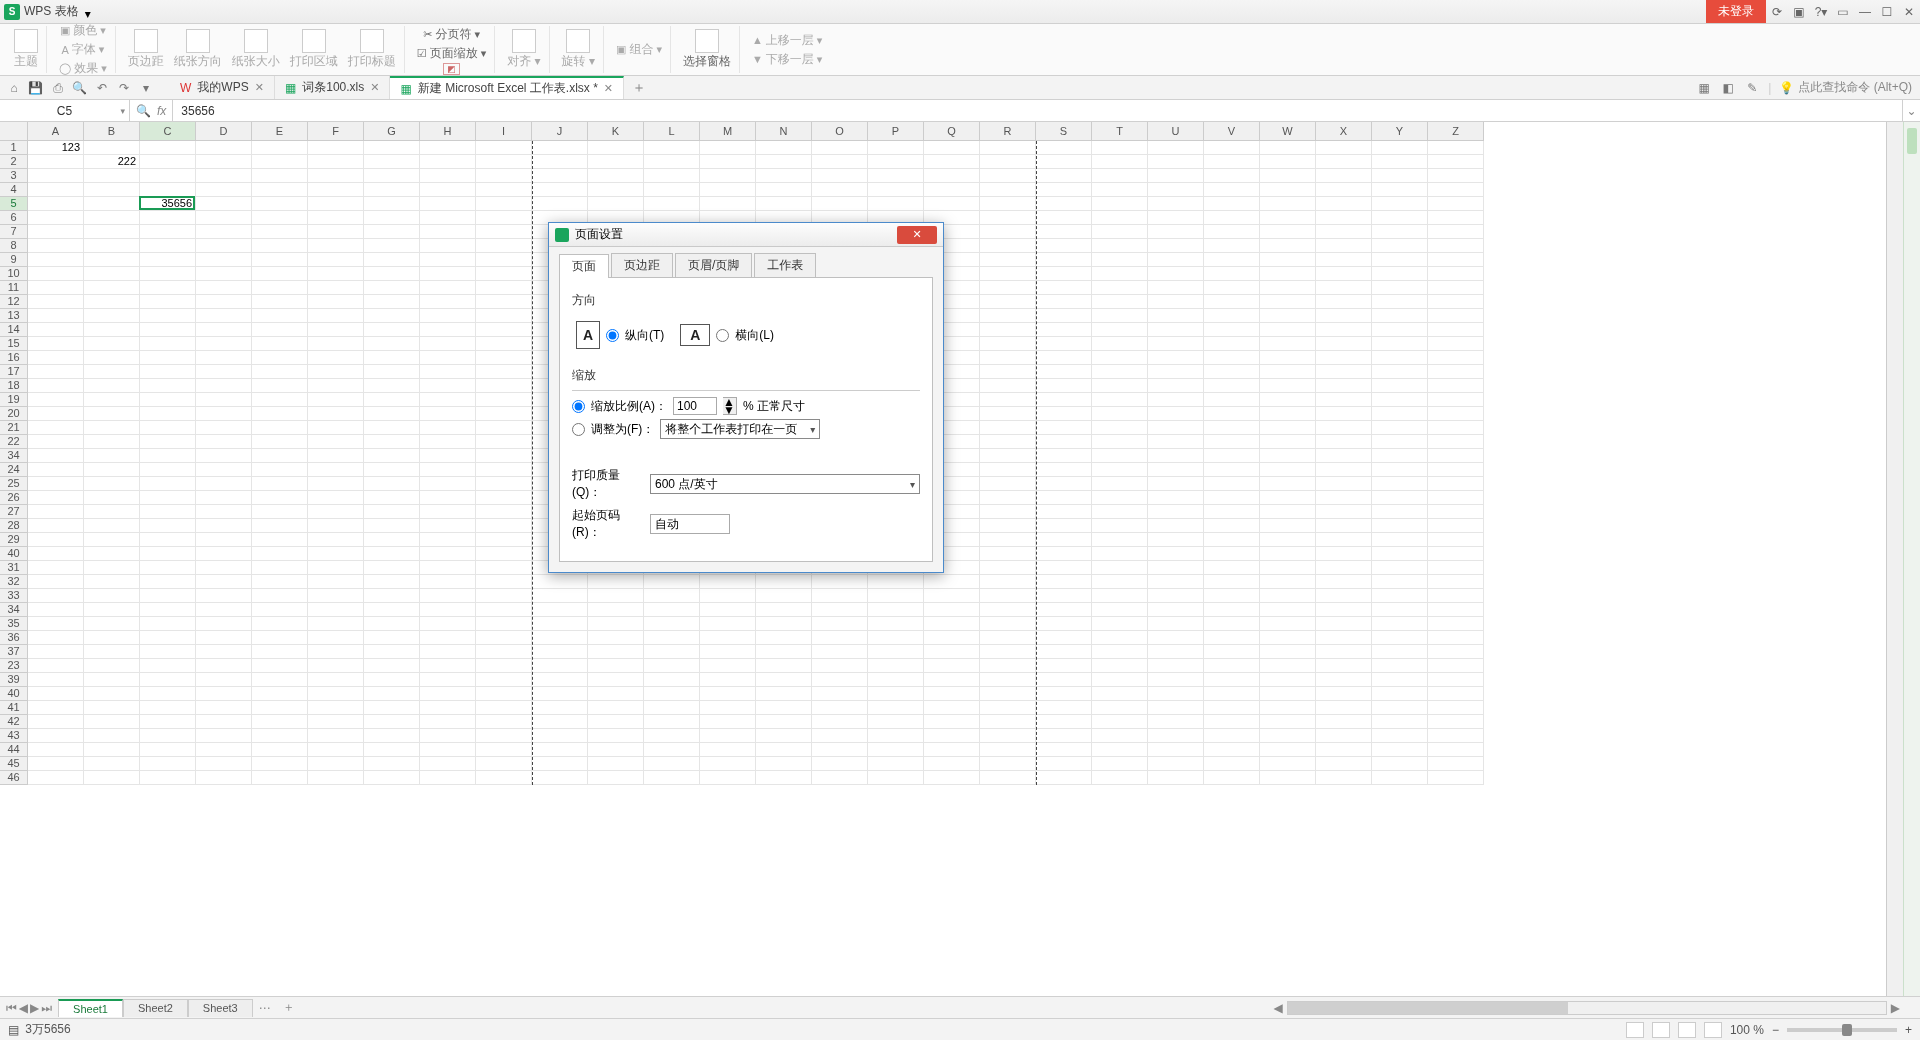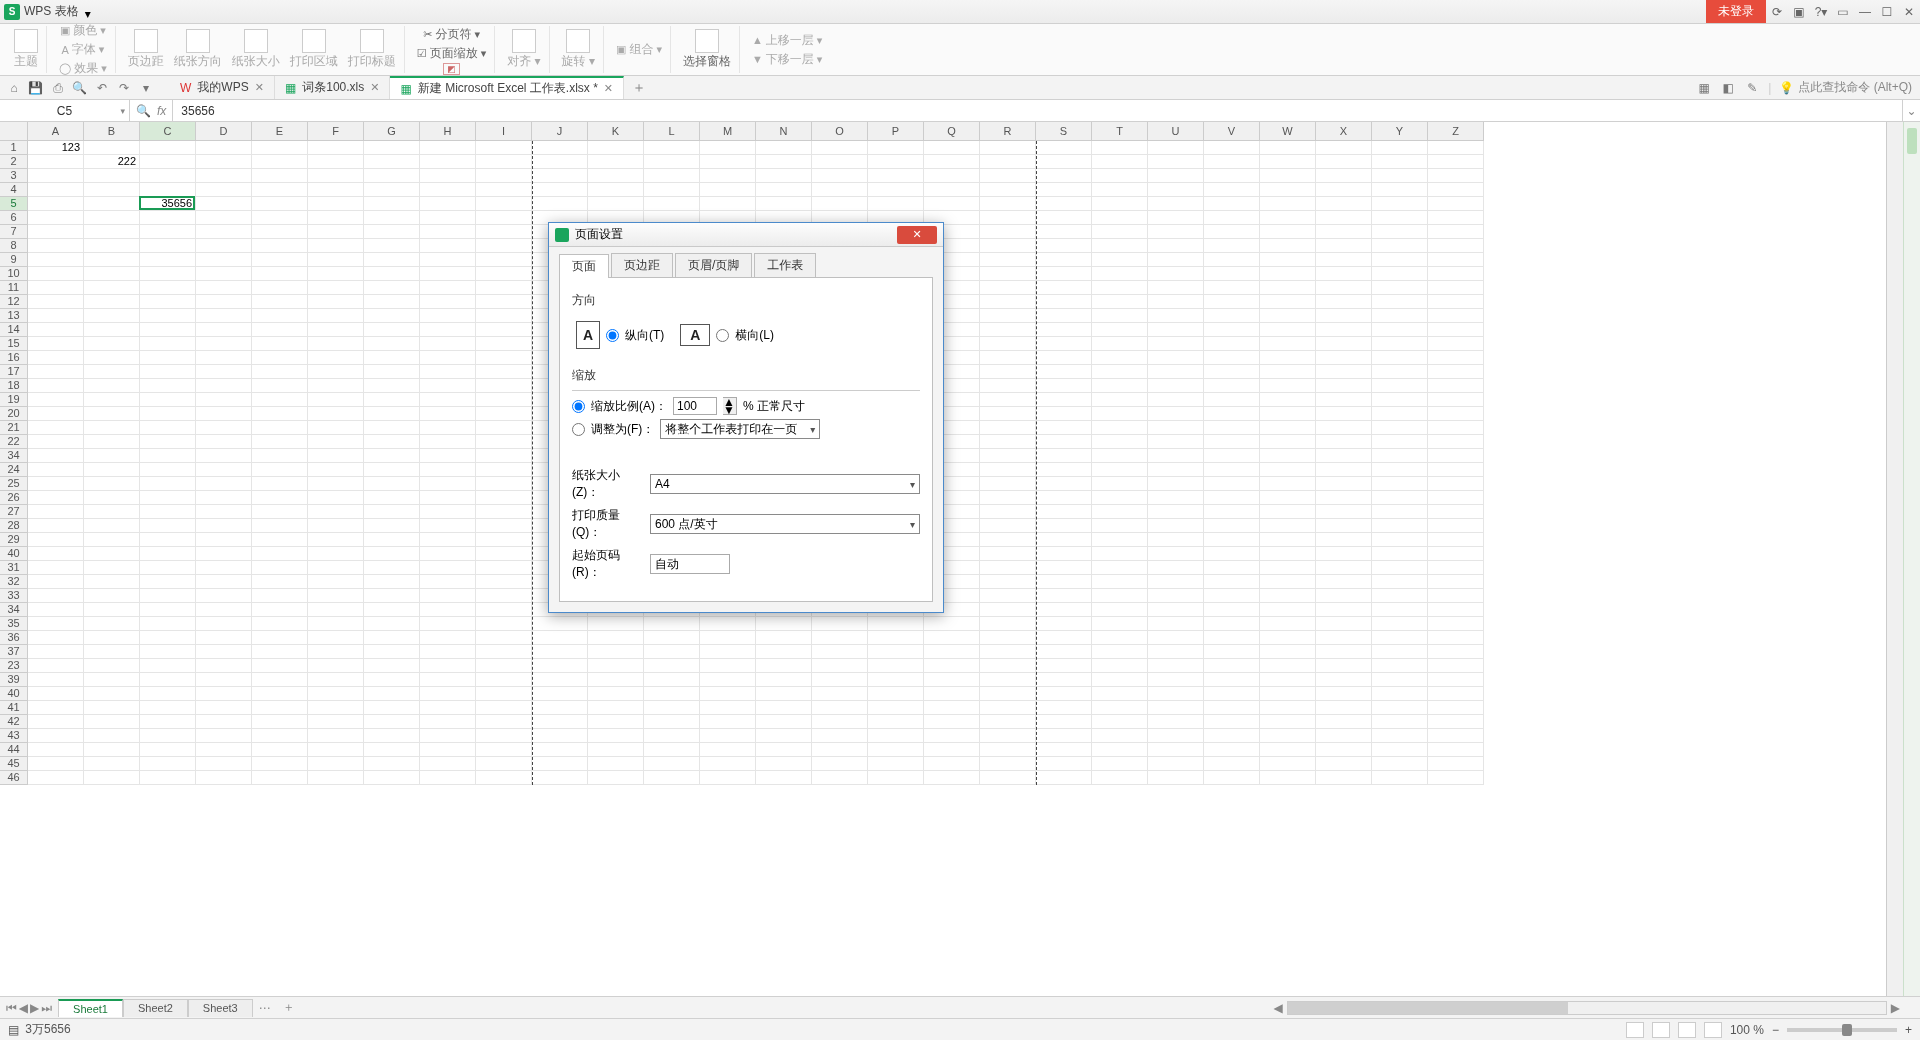--- a/index.html
+++ b/index.html
@@ -1719,26 +1719,20 @@
         </div>
         <div class="scale-row">
           <input type="radio" style="">
           <span>调整为(F)：</span>
           <div class="combo short">
               <span>将整个工作表打印在一页</span>
             </div>
         </div>
         <div style="height:18px"></div>
         <div class="paper-row">
-          <div class="lbl">纸张大小(Z)：</div>
-          <div class="combo">
-              <span>A4</span>
-            </div>
-        </div>
-        <div class="paper-row">
           <div class="lbl">打印质量(Q)：</div>
           <div class="combo">
               <span>600 点/英寸</span>
             </div>
         </div>
         <div class="paper-row">
           <div class="lbl">起始页码(R)：</div>
           <input class="startpg-input" value="自动" style="">
         </div>
       </div>

